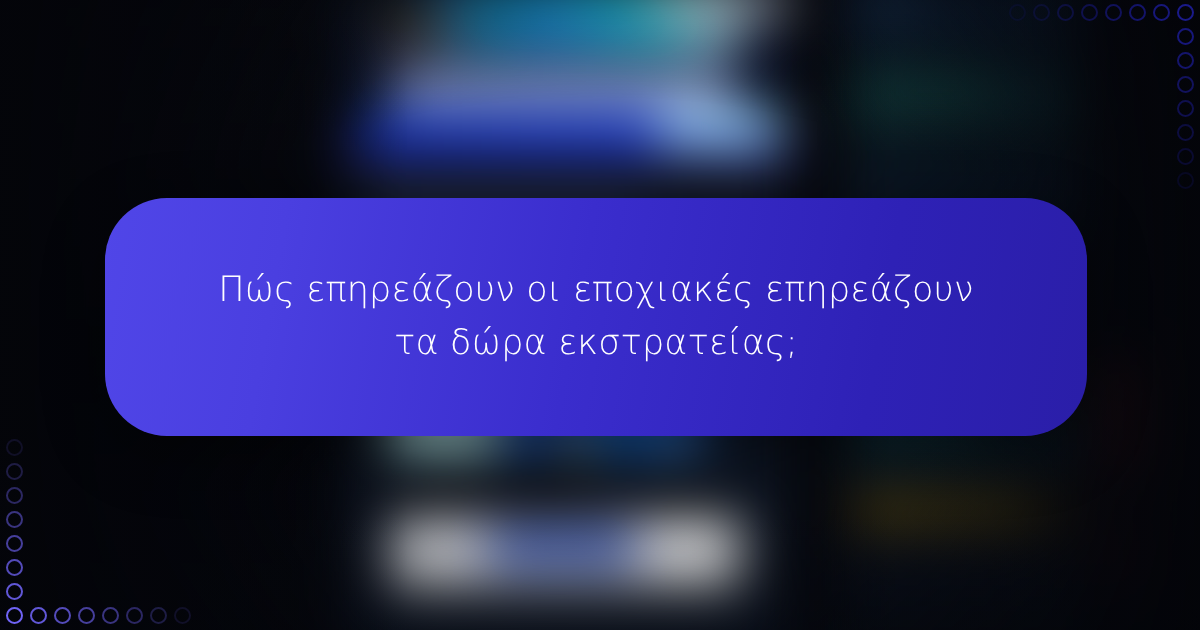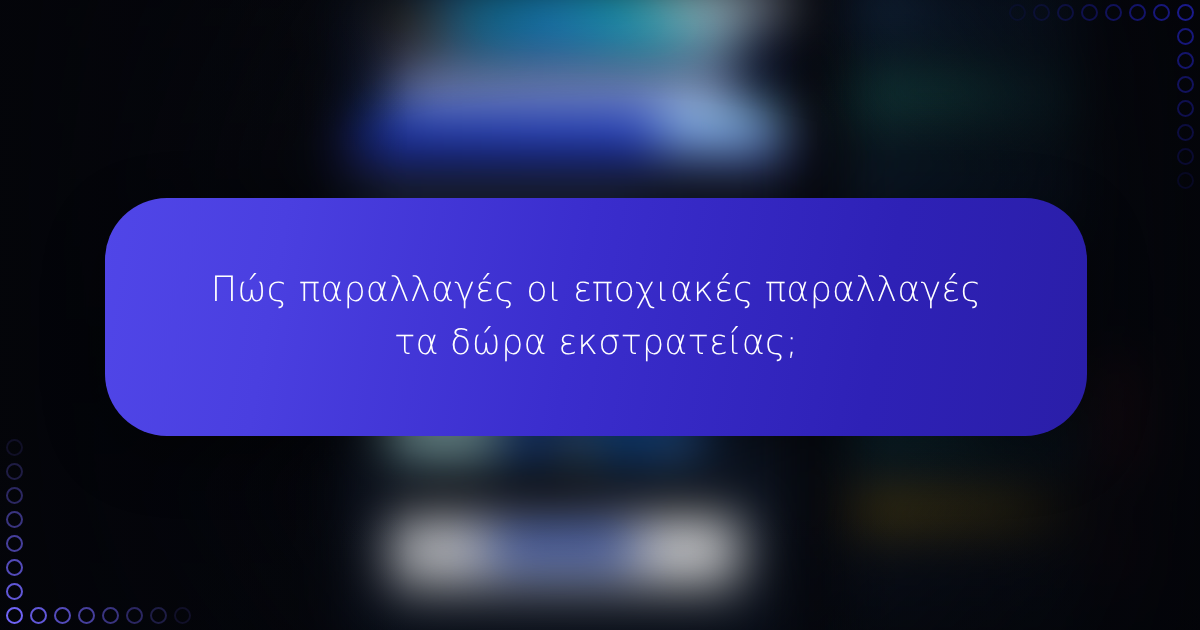--- a/index.html
+++ b/index.html
@@ -203,14 +203,14 @@
     <div class="dot" style="left: 183px; top: 24px; border-color: rgb(26, 26, 138); opacity: 0.885;"></div>
     <div class="dot" style="left: 183px; top: 48px; border-color: rgb(26, 26, 138); opacity: 0.77;"></div>
     <div class="dot" style="left: 183px; top: 72px; border-color: rgb(26, 26, 138); opacity: 0.655;"></div>
     <div class="dot" style="left: 183px; top: 96px; border-color: rgb(26, 26, 138); opacity: 0.54;"></div>
     <div class="dot" style="left: 183px; top: 120px; border-color: rgb(26, 26, 138); opacity: 0.425;"></div>
     <div class="dot" style="left: 183px; top: 144px; border-color: rgb(26, 26, 138); opacity: 0.31;"></div>
     <div class="dot" style="left: 183px; top: 168px; border-color: rgb(26, 26, 138); opacity: 0.195;"></div>
   </div>
 
 <div id="quote-card">
-  <div id="quote-text">Πώς παραλλαγές οι εποχιακές παραλλαγές τα δώρα εκστρατείας;</div>
+  <div id="quote-text">Πώς επηρεάζουν οι εποχιακές επηρεάζουν τα δώρα εκστρατείας;</div>
 </div>
 
 </body></html>

